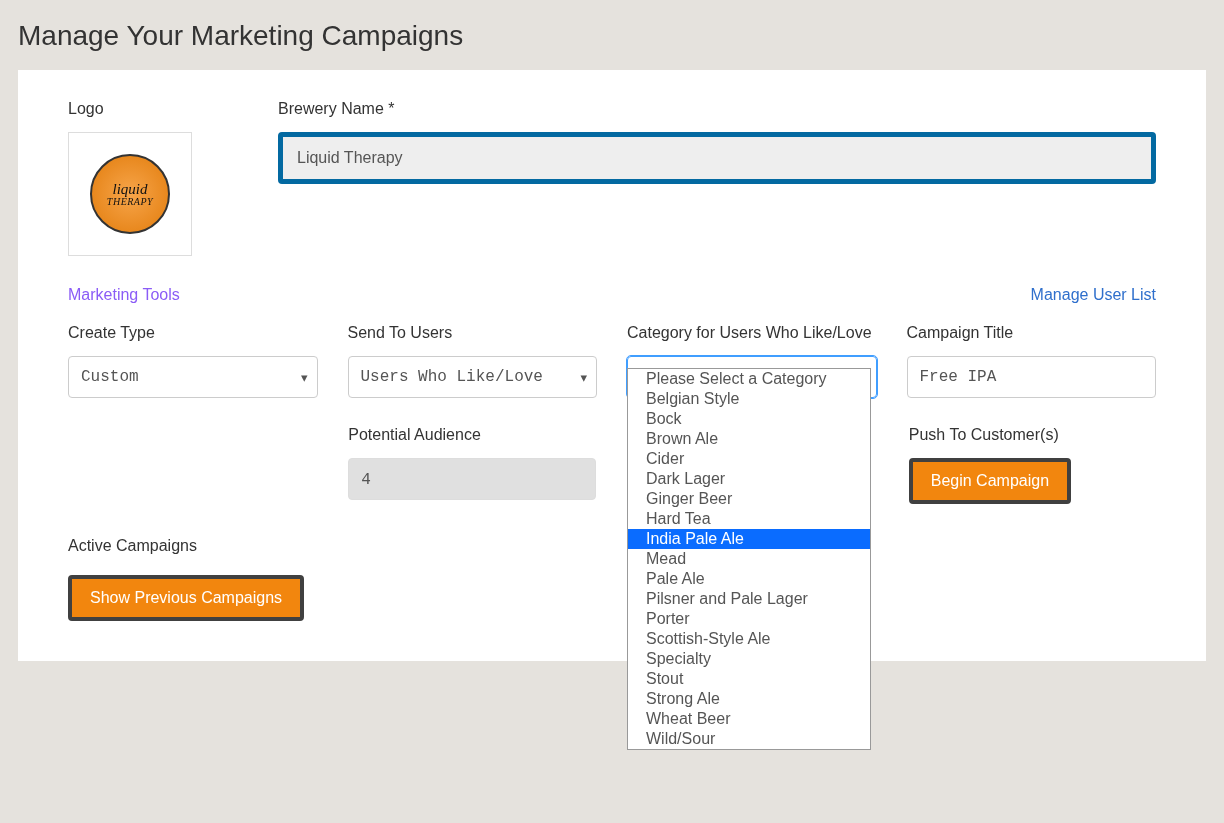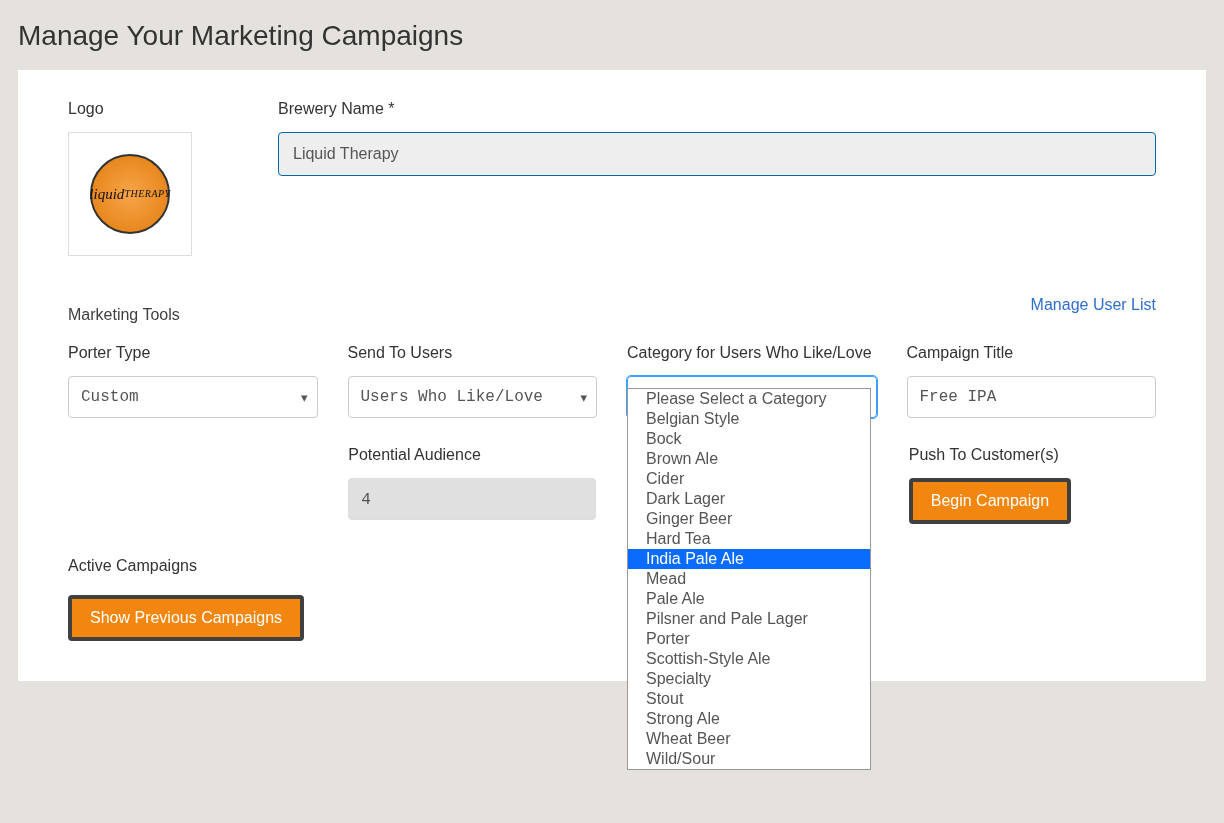--- a/index.html
+++ b/index.html
@@ -52,56 +52,55 @@
       background: #fff;
       position: relative;
     }
     .logo-circle {
       width: 80px;
       height: 80px;
       border-radius: 50%;
       background: radial-gradient(circle at 50% 50%, #f7a54a 0%, #e8881e 70%, #d6770f 100%);
       border: 2px solid #333;
       display: flex;
-      flex-direction: row;
+      flex-direction: column;
       align-items: center;
       justify-content: center;
       font-family: "Times New Roman", serif;
       font-style: italic;
       line-height: 1;
       color: #111;
       z-index: 2;
       position: relative;
     }
     .logo-text-top { font-size: 15px; }
     .logo-text-bot { font-size: 10px; letter-spacing: 0.5px;}
     
     .brewery-col {
       flex: 1;
     }
     .readonly-input {
       background: #eee;
-      border: 1px solid #0369a1;
+      border: 5px solid #0369a1;
       border-radius: 4px;
       padding: 12px 14px;
       font-size: 16px;
       color: #555;
       width: 100%;
     }
     
     .tools-header {
       display: flex;
       justify-content: space-between;
       align-items: center;
       margin-bottom: 20px;
     }
     .tools-label {
       font-size: 16px;
-      color: #404040;
-      margin-top: 20px;
+      color: #8b5cf6;
     }
     .link {
       color: #2f6fcc;
       cursor: pointer;
     }
     
     .select, .text-input, .readonly-audience {
       width: 100%;
       height: 42px;
       padding: 0 12px;
@@ -238,21 +237,21 @@
         </div>
       </div>
 
       <div class="tools-header">
         <span class="tools-label">Marketing Tools</span>
         <span class="link">Manage User List</span>
       </div>
 
       <div class="tools-grid">
         <div>
-          <span class="label">Porter Type</span>
+          <span class="label">Create Type</span>
           <div class="select-wrap">
             <div class="select" style="line-height:40px;">Custom</div>
             <span class="select-caret">▾</span>
           </div>
         </div>
         <div>
           <span class="label">Send To Users</span>
           <div class="select-wrap">
             <div class="select" style="line-height:40px;">Users Who Like/Love</div>
             <span class="select-caret">▾</span>

